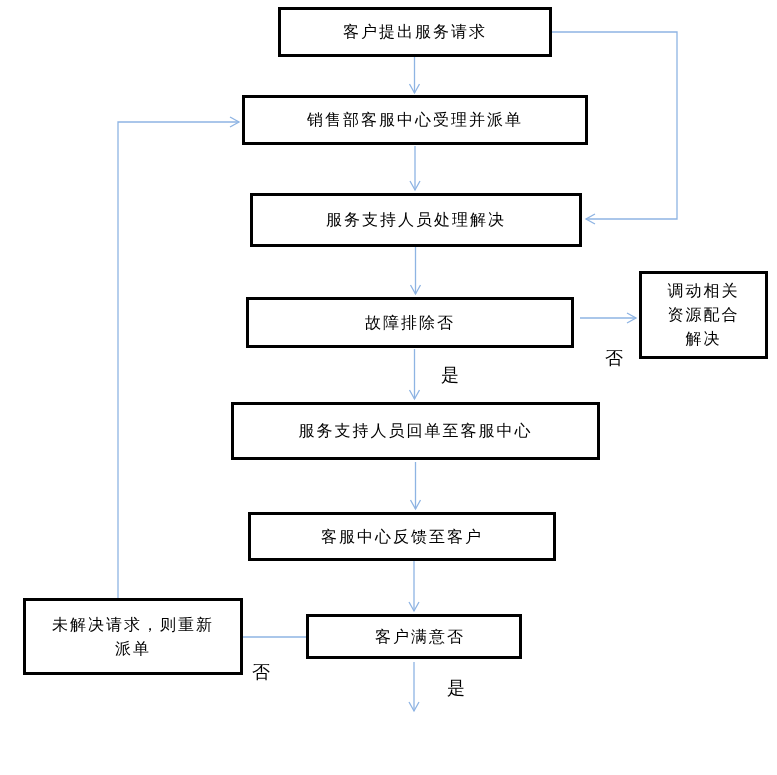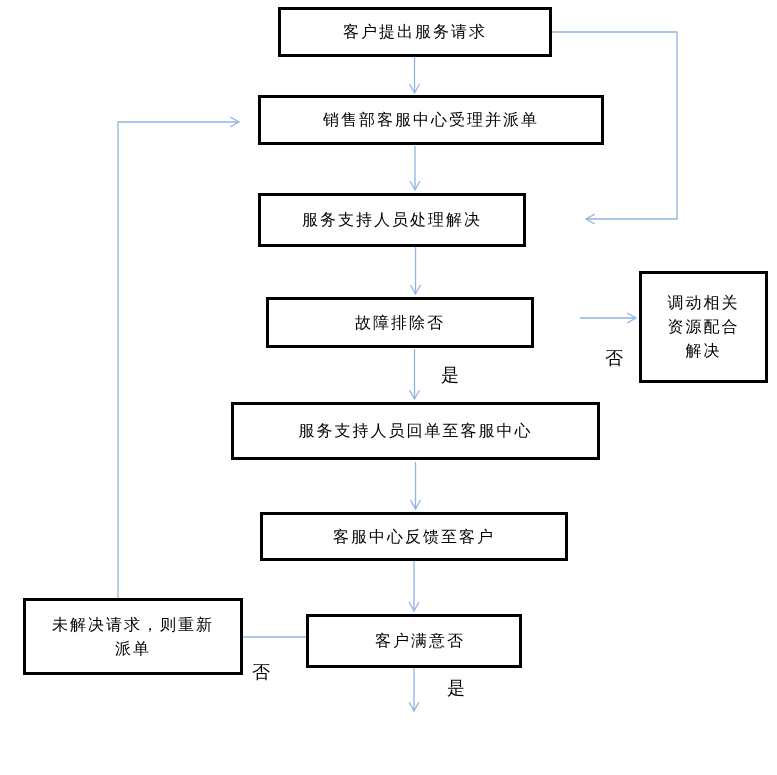--- a/index.html
+++ b/index.html
@@ -57,38 +57,38 @@
       <path d="M415.5,462 L415.5,509" marker-end="url(#arrow)"></path>
       <path d="M414,561 L414,611" marker-end="url(#arrow)"></path>
       <path d="M306,637 L231,637" marker-end="url(#arrow)"></path>
       <path d="M118,598 L118,122 L239,122" marker-end="url(#arrow)"></path>
       <path d="M414,662 L414,711" marker-end="url(#arrow)"></path>
     </g>
   </svg>
 
   <div class="node" style="left:278px;top:7px;width:274px;height:50px;">客户提出服务请求</div>
 
-  <div class="node" style="left:242px;top:95px;width:346px;height:50px;margin-left:16px;">销售部客服中心受理并派单</div>
+  <div class="node" style="left:242px;top:95px;width:346px;height:50px;">销售部客服中心受理并派单</div>
 
-  <div class="node" style="left:258px;top:193px;width:268px;height:54px;">服务支持人员处理解决</div>
+  <div class="node" style="left:250px;top:193px;width:332px;height:54px;">服务支持人员处理解决</div>
 
-  <div class="node" style="left:266px;top:297px;width:268px;height:51px;">故障排除否</div>
+  <div class="node" style="left:246px;top:297px;width:328px;height:51px;">故障排除否</div>
 
-  <div class="node" style="left:639px;top:271px;width:129px;height:112px;">调动相关
+  <div class="node" style="left:639px;top:271px;width:129px;height:88px;">调动相关
 资源配合
 解决</div>
 
   <div class="node" style="left:231px;top:402px;width:369px;height:58px;">服务支持人员回单至客服中心</div>
 
-  <div class="node" style="left:260px;top:512px;width:308px;height:49px;">客服中心反馈至客户</div>
+  <div class="node" style="left:248px;top:512px;width:308px;height:49px;">客服中心反馈至客户</div>
 
   <div class="node" style="left:23px;top:598px;width:220px;height:77px;">未解决请求，则重新
 派单</div>
 
-  <div class="node" style="left:306px;top:614px;width:216px;height:54px;padding-left:12px;">客户满意否</div>
+  <div class="node" style="left:306px;top:614px;width:216px;height:45px;padding-left:12px;">客户满意否</div>
 
 
   <span class="edge-label" style="left:441px;top:363px;">是</span>
 
   <span class="edge-label" style="left:605px;top:346px;">否</span>
 
   <span class="edge-label" style="left:252px;top:660px;">否</span>
 
   <span class="edge-label" style="left:447px;top:676px;">是</span>
 

